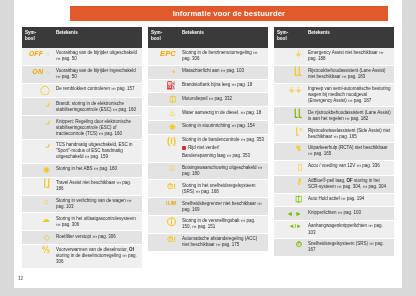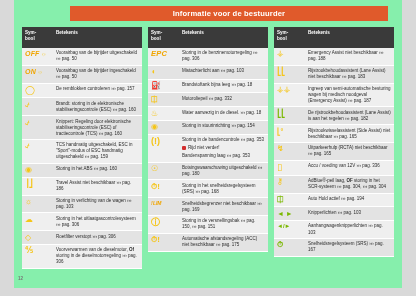--- a/index.html
+++ b/index.html
@@ -3,21 +3,21 @@
 <meta charset="utf-8">
 <style>
   html,body{margin:0;padding:0;}
   body{
     width:416px;height:296px;overflow:hidden;
     background:#d9d9d9;
     font-family:"Liberation Sans","DejaVu Sans",sans-serif;
   }
   .page{
     position:absolute;left:14px;top:0;width:388px;height:288px;
-    background:#86efac;
+    background:#ffffff;
     box-sizing:border-box;
   }
   .page-header{
     position:absolute;left:56px;top:6px;width:318px;height:15px;
     background:#e05a2b;
     color:#ffffff;
     font-size:7.6px;font-weight:bold;
     letter-spacing:.15px;
     display:flex;align-items:center;justify-content:center;
   }
@@ -43,21 +43,21 @@
   table.tbl td{
     font-size:4.5px;
     line-height:1.34;
     color:#2b2b2b;
     padding:2.4px 3px 2.4px 3px;
     vertical-align:top;
     border-bottom:.5px solid #ffffff;
   }
   td.sym{
     width:26px;
-    text-align:left;
+    text-align:right;
     vertical-align:middle;
     padding:2px 1px;
   }
   tr.z0 td{background:#efefef;}
   tr.z1 td{background:#e3e3e3;}
   .ic{
     display:inline-block;
     color:#f5c518;
     font-weight:bold;
     line-height:1;

